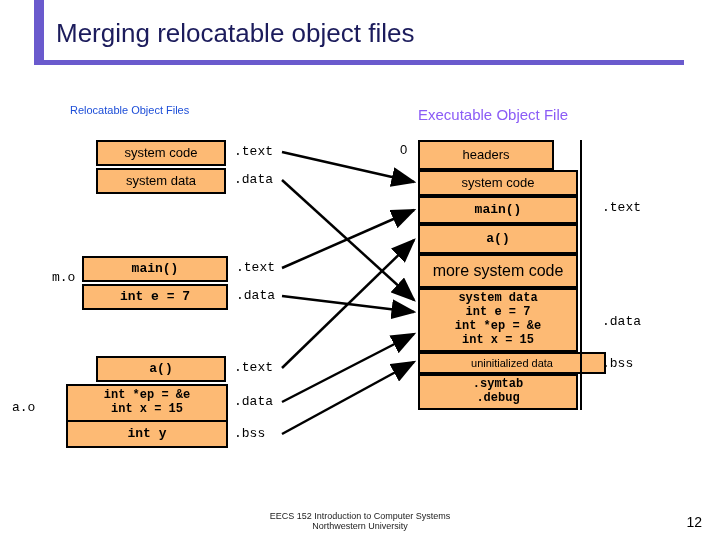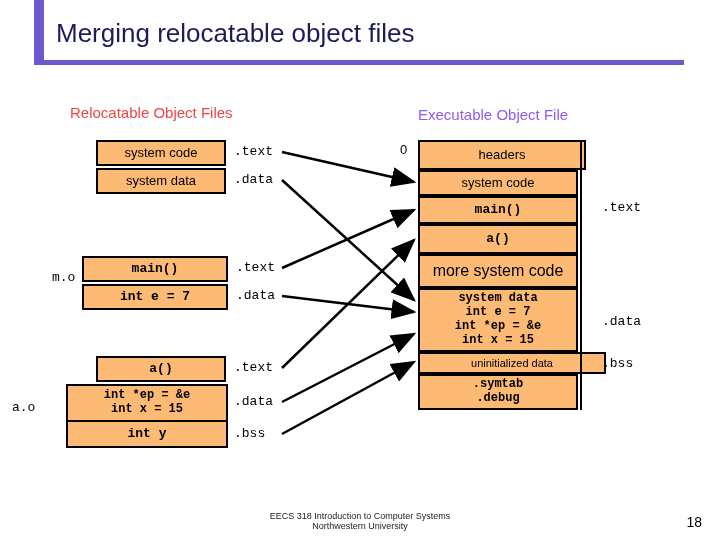--- a/index.html
+++ b/index.html
@@ -6,21 +6,21 @@
   body {
     width: 720px; height: 540px;
     background: #fff;
     font-family: Arial, Helvetica, sans-serif;
     position: relative;
     overflow: hidden;
   }
   .purple-bar-v { position: absolute; left: 34px; top: 0; width: 10px; height: 64px; background: #6a5acd; }
   .purple-bar-h { position: absolute; left: 34px; top: 60px; width: 650px; height: 5px; background: #6a5acd; }
   .title { position: absolute; left: 56px; top: 18px; font-size: 26px; color: #1c1c5c; }
-  .col-head-left { position: absolute; left: 70px; top: 104px; font-size: 15px; color: #ef4444; }
+  .col-head-left { position: absolute; left: 70px; top: 104px; font-size: 11px; color: #1d4ed8; }
   .col-head-right { position: absolute; left: 418px; top: 106px; font-size: 15px; color: #8b5cf6; }
   .box {
     position: absolute;
     border: 2px solid #000;
     background: #fdba74;
     font-size: 13px;
     text-align: center;
     display: flex; align-items: center; justify-content: center;
     white-space: pre-line;
     line-height: 1.15;
@@ -71,21 +71,21 @@
 <div class="filelab" style="left:12px; top:400px;">a.o</div>
 <div class="box mono" style="left:66px; top:384px; width:162px; height:38px; font-size:12px;">int *ep = &amp;e
 int x = 15</div>
 <div class="seclab" style="left:234px; top:394px;">.data</div>
 
 <div class="box mono" style="left:66px; top:420px; width:162px; height:28px;">int y</div>
 <div class="seclab" style="left:234px; top:426px;">.bss</div>
 
 <div class="zero" style="left:400px; top:142px;">0</div>
 
-<div class="box" style="left:418px; top:140px; width:168px; height:30px;">headers</div>
+<div class="box" style="left:418px; top:140px; width:136px; height:30px;">headers</div>
 <div class="box" style="left:418px; top:170px; width:160px; height:26px;">system code</div>
 <div class="box mono" style="left:418px; top:196px; width:160px; height:28px;">main()</div>
 <div class="box mono" style="left:418px; top:224px; width:160px; height:30px;">a()</div>
 <div class="box" style="left:418px; top:254px; width:160px; height:34px; font-size:16px;">more system code</div>
 <div class="box mono" style="left:418px; top:288px; width:160px; height:64px; font-size:12px;">system data
 int e = 7
 int *ep = &amp;e
 int x = 15</div>
 <div class="box" style="left:418px; top:352px; width:188px; height:22px; font-size:11px;">uninitialized data</div>
 <div class="box mono" style="left:418px; top:374px; width:160px; height:36px; font-size:12px;">.symtab
@@ -106,16 +106,16 @@
   <line x1="282" y1="152" x2="414" y2="182" stroke="#000" stroke-width="2.5" marker-end="url(#ah)"></line>
   <line x1="282" y1="180" x2="414" y2="300" stroke="#000" stroke-width="2.5" marker-end="url(#ah)"></line>
   <line x1="282" y1="268" x2="414" y2="210" stroke="#000" stroke-width="2.5" marker-end="url(#ah)"></line>
   <line x1="282" y1="296" x2="414" y2="312" stroke="#000" stroke-width="2.5" marker-end="url(#ah)"></line>
   <line x1="282" y1="368" x2="414" y2="240" stroke="#000" stroke-width="2.5" marker-end="url(#ah)"></line>
   <line x1="282" y1="402" x2="414" y2="334" stroke="#000" stroke-width="2.5" marker-end="url(#ah)"></line>
   <line x1="282" y1="434" x2="414" y2="362" stroke="#000" stroke-width="2.5" marker-end="url(#ah)"></line>
 </svg>
 
 <div class="footer">
-  <span>EECS 318 Introduction to Computer Systems</span><br>
+  <span>EECS 152 Introduction to Computer Systems</span><br>
   <span>Northwestern University</span>
 </div>
-<div class="pagenum">18</div>
+<div class="pagenum">12</div>
 
 </body></html>

